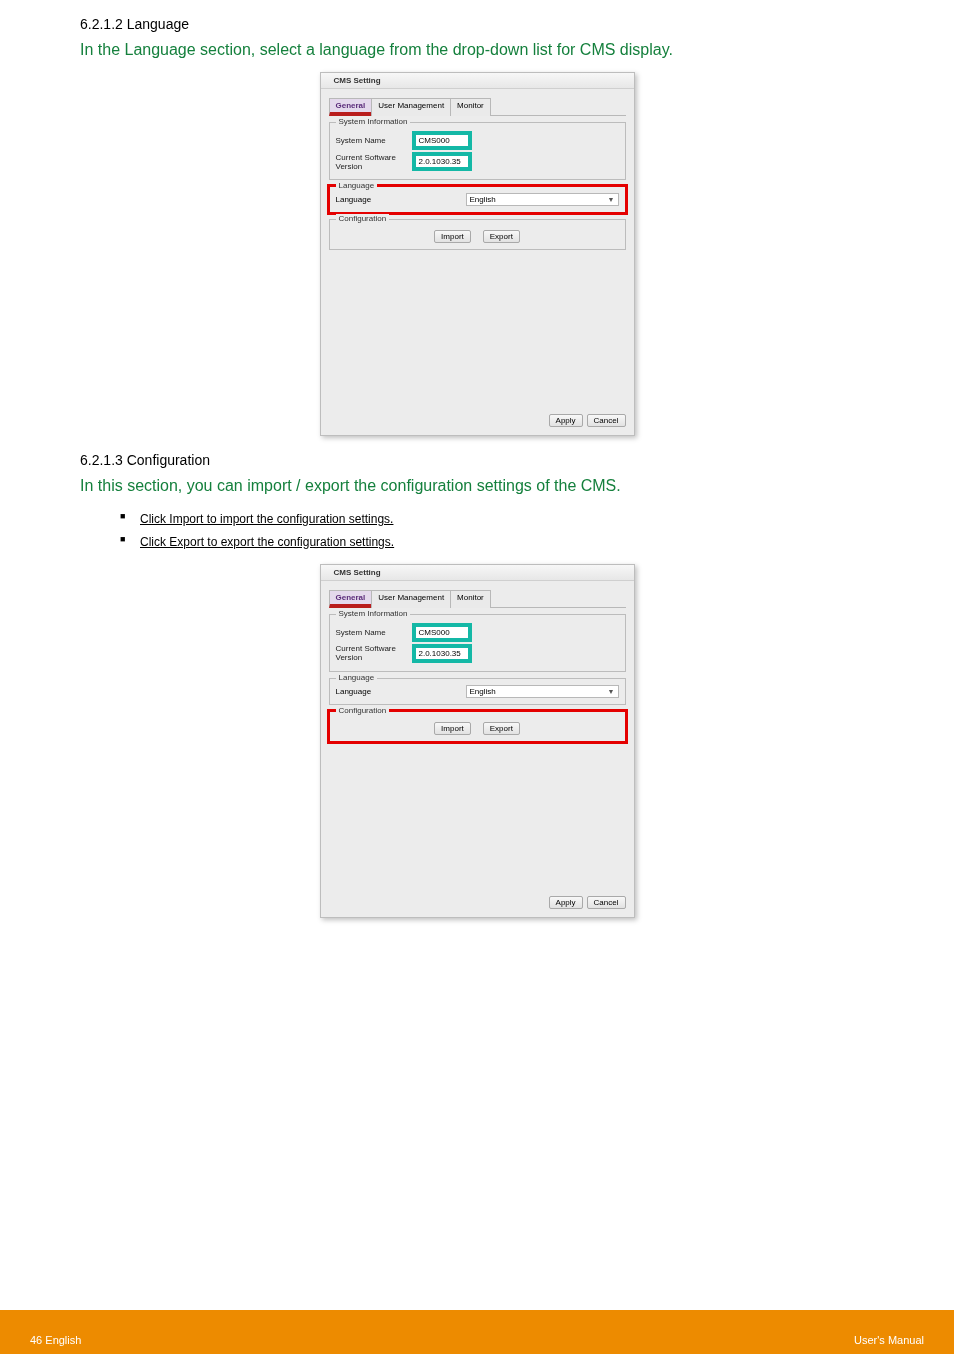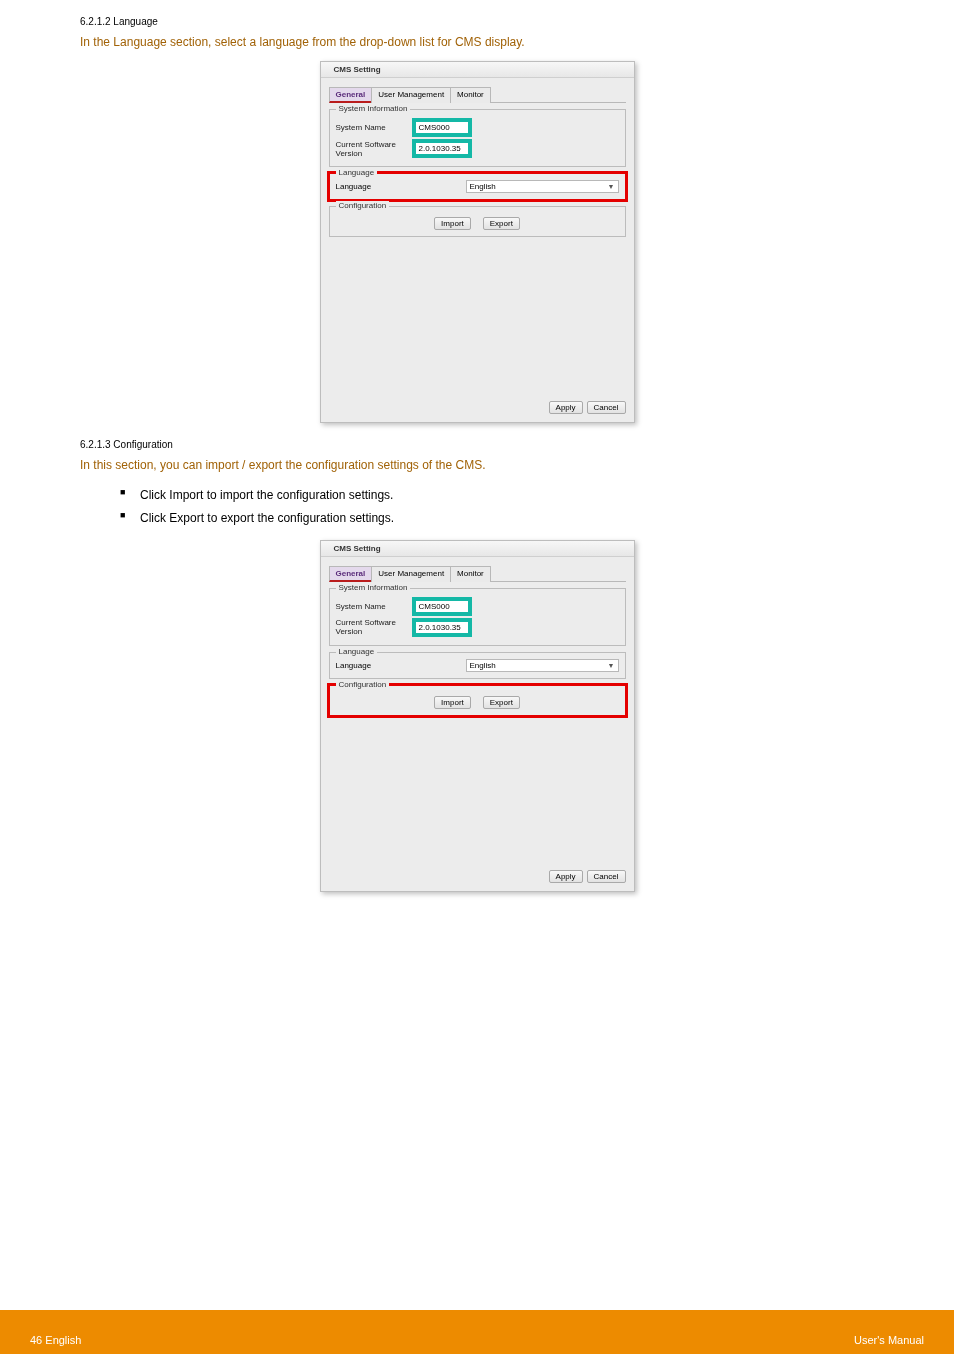--- a/index.html
+++ b/index.html
@@ -12,27 +12,27 @@
   }
   .page {
     width: 954px;
     height: 1354px;
     position: relative;
   }
   .content {
     padding: 0 80px;
   }
   .section-heading {
-    font-size: 10px;
+    font-size: 14px;
     color: #000;
     margin: 16px 0 6px 0;
   }
   .section-subtext {
-    font-size: 12px;
-    color: #a16207;
+    font-size: 16px;
+    color: #15803d;
     margin-bottom: 10px;
     line-height: 1.5;
   }
   .screenshot-wrap {
     display: flex;
     justify-content: center;
     margin: 8px 0 14px 0;
   }
   .cms-window {
     width: 315px;
@@ -63,21 +63,21 @@
     border-bottom: none;
     background: #eaeaea;
     margin-right: -1px;
     position: relative;
     top: 1px;
   }
   .tab.active {
     background: #e4d9ec;
     color: #5a2b7a;
     font-weight: bold;
-    border-bottom: 2px solid #b91c1c;
+    border-bottom: 4px solid #b91c1c;
   }
   .group {
     border: 1px solid #bcbcbc;
     margin-bottom: 6px;
     padding: 6px 6px 6px 6px;
     position: relative;
   }
   .group-legend {
     position: absolute;
     top: -6px;
@@ -119,20 +119,21 @@
     margin-top: 160px;
     padding-top:4px;
   }
   .footer-btns.short { margin-top: 150px; }
   .hl-red {
     outline: 3px solid #e40000;
     outline-offset: -1px;
   }
   .bullets {
     margin: 6px 0 10px 40px;
+    text-decoration: underline;
   }
   .bullets li {
     list-style: none;
     position: relative;
     padding-left: 20px;
     font-size: 12px;
     line-height: 1.9;
   }
   .bullets li::before {
     content: "■";

